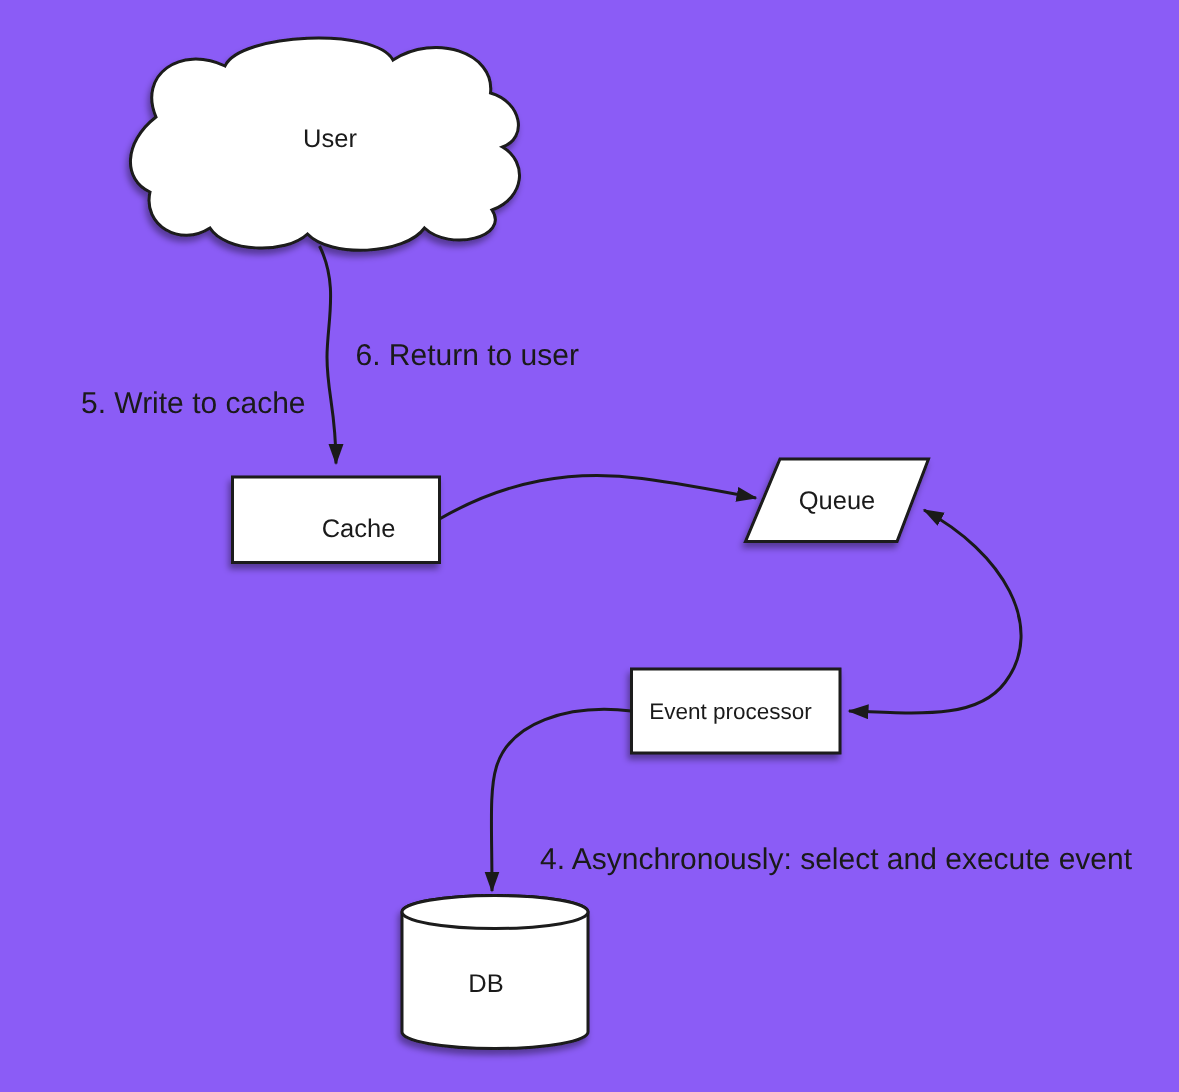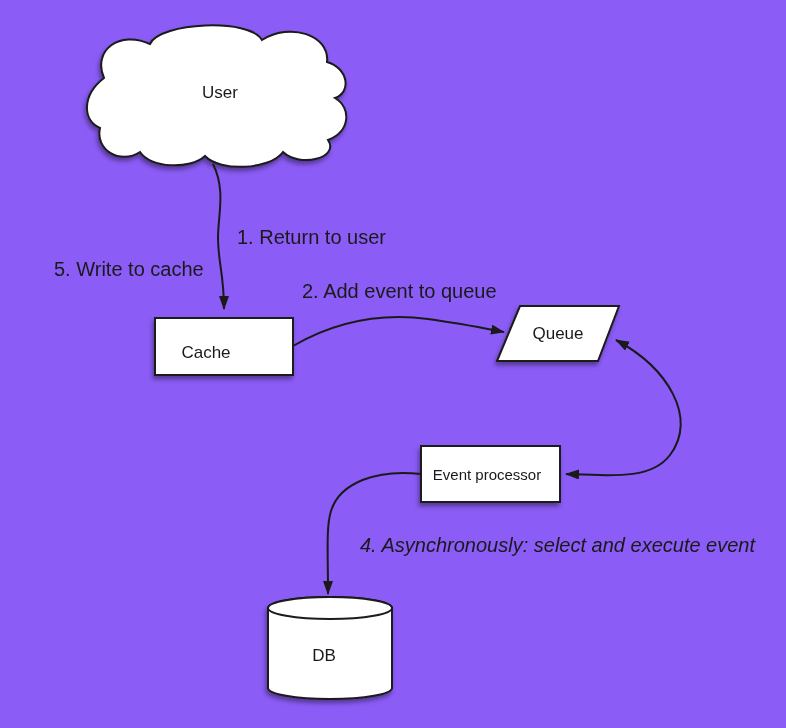--- a/index.html
+++ b/index.html
@@ -76,29 +76,28 @@
 
     <path class="edge" marker-end="url(#arrow)" d="M 293,346 C 338,320 382,313 428,319 C 458,323 478,327 504,332"></path>
 
     <path class="edge" marker-start="url(#arrow-rev)" marker-end="url(#arrow)" d="M 616,340 C 668,368 698,418 670,455 C 652,479 616,476 566,474"></path>
 
     <path class="edge" marker-end="url(#arrow)" d="M 421,474 C 378,469 340,482 331,511 C 326,527 328,552 328,594"></path>
   </svg>
 
   <div class="label node-label" style="left:150px; top:80px; width:140px; height:26px;">User</div>
 
-  <div class="label node-label" style="left:137px; top:318px; width:138px; height:69px;">Cache</div>
+  <div class="label node-label" style="left:170px; top:318px; width:138px; height:69px;">Cache</div>
 
   <div class="label node-label" style="left:499px; top:306px; width:118px; height:55px;">Queue</div>
 
   <div class="label node-label" style="left:421px; top:446px; width:132px; height:56px; font-size:15px;">Event processor</div>
 
   <div class="label node-label" style="left:269px; top:636px; width:110px; height:40px;">DB</div>
 
   <div class="label edge-label" style="left:54px; top:258px;">5. Write to cache</div>
 
-  <div class="label edge-label" style="left:237px; top:226px;">1. Return to user</div>
+  <div class="label edge-label" style="left:237px; top:226px;">6. Return to user</div>
 
-  <div class="label edge-label" style="left:302px; top:280px;">2. Add event to queue</div>
 
-  <div class="label edge-label" style="left:360px; top:534px;font-style:italic;">4. Asynchronously: select and execute event</div>
+  <div class="label edge-label" style="left:360px; top:562px;">4. Asynchronously: select and execute event</div>
 
 </div>
 
 </body></html>

